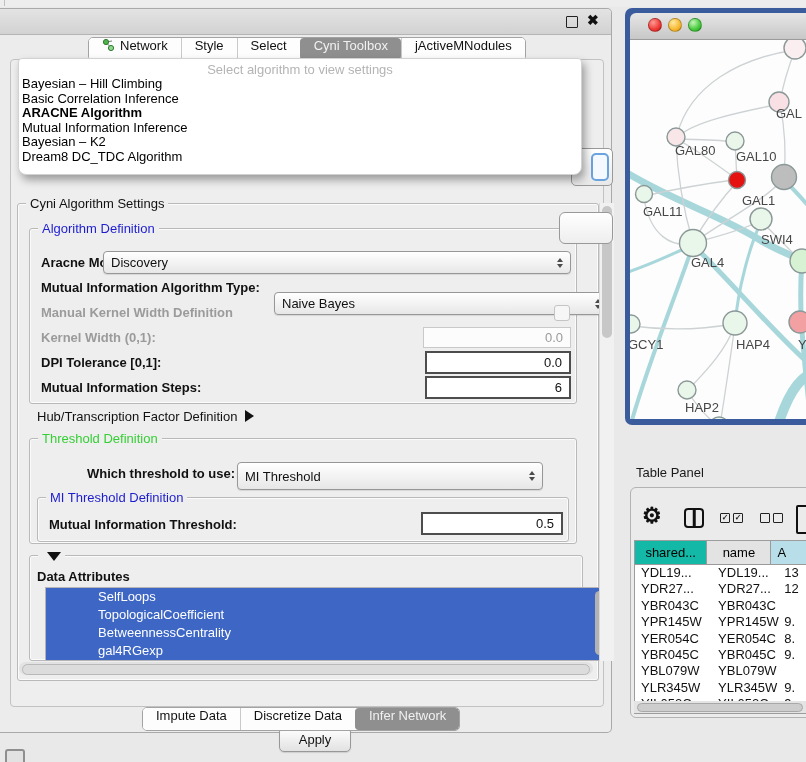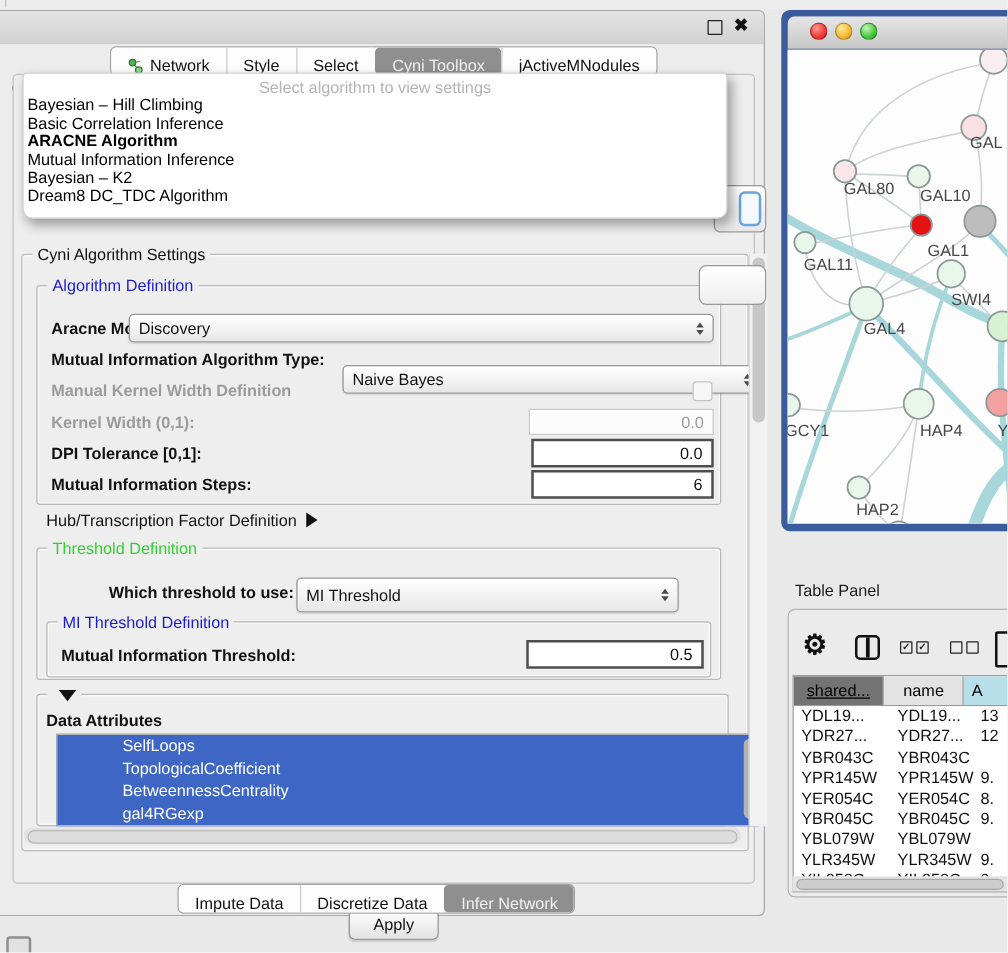--- a/index.html
+++ b/index.html
@@ -12,21 +12,21 @@
   .cp{position:absolute;left:0;top:8px;width:612px;height:725px;background:#ececec;
       border:1px solid #a9a9a9;border-left:none;border-radius:0 5px 5px 0;box-sizing:border-box;}
   .cp-titlebar{position:absolute;left:0;top:0;width:100%;height:25px;
       background:linear-gradient(#e3e3e3,#d2d2d2);border-bottom:1px solid #b5b5b5;border-radius:0 5px 0 0;}
   .cp-title{position:absolute;left:9px;top:4px;font-size:19px;color:#111;margin-top:48px;}
   .float-ic{position:absolute;left:566px;top:7px;width:10px;height:10px;border:1.6px solid #222;border-radius:1px;}
   .close-ic{position:absolute;left:587px;top:3px;font-size:14px;font-weight:bold;color:#111;}
 
   .tabbar{position:absolute;display:flex;height:22px;background:#fdfdfd;border:1px solid #a3a3a3;
       border-radius:5px;font-size:13px;align-items:stretch;overflow:hidden;}
-  .tab{display:flex;align-items:flex-end;gap:5px;padding:0 13px;border-left:1px solid #c9c9c9;color:#111;background:#fdfdfd;white-space:nowrap;}
+  .tab{display:flex;align-items:flex-start;gap:5px;padding:0 13px;border-left:1px solid #c9c9c9;color:#111;background:#fdfdfd;white-space:nowrap;}
   .tab:first-child{border-left:none;}
   .tab.sel{background:#8f8f8f;color:#f1f1f1;border-left:1px solid #8f8f8f;border-radius:4px;}
   .toptabs{left:88px;top:28px;}
   .bottabs{left:142px;top:698px;}
 
   .cp-body{position:absolute;left:10px;top:50px;width:594px;height:648px;background:#eeeeee;
       border:1px solid #c2c2c2;border-radius:4px;box-sizing:border-box;}
 
   
   .grp{position:absolute;border:1px solid #b9b9b9;border-radius:3px;box-shadow:inset 0 0 0 1px rgba(255,255,255,.75);}
@@ -91,21 +91,21 @@
   .tp{position:absolute;left:630px;top:487px;width:184px;height:231px;background:#ebebeb;border:1px solid #b3b3b3;border-radius:6px;box-sizing:border-box;}
   .gear{position:absolute;left:642px;top:503px;font-size:22px;color:#111;font-weight:bold;}
   .split-ic{position:absolute;left:684px;top:508px;width:20px;height:20px;border:2.5px solid #111;border-radius:4px;box-sizing:border-box;}
   .split-ic:after{content:"";position:absolute;left:50%;top:0;width:2.5px;height:100%;background:#111;transform:translateX(-50%);}
   .ckbx{position:absolute;width:10px;height:10px;border:1.7px solid #222;border-radius:1px;box-sizing:border-box;font-size:8px;line-height:7px;text-align:center;color:#222;font-weight:bold;}
   .doc-ic{position:absolute;left:796px;top:505px;width:16px;height:25px;border:2.5px solid #111;border-radius:2px;background:#ebebeb;}
 
   .tbl{position:absolute;left:634px;top:540px;width:176px;height:174px;border:1px solid #9c9c9c;box-sizing:border-box;background:#fff;overflow:hidden;}
   .tbl-hdr{display:flex;height:23px;border-bottom:1px solid #9a9a9a;font-size:13px;}
   .hcell{border-right:1px solid #9a9a9a;box-sizing:border-box;display:flex;align-items:center;justify-content:center;overflow:hidden;white-space:nowrap;}
-  .hc1{width:78px;background:#737373;text-decoration:underline;}
+  .hc1{width:78px;background:#14b8a6;}
   .hc2{width:69px;background:#e3e3e3;}
   .hc3{width:40px;background:#b8dfe9;justify-content:flex-start;padding-left:6px;}
   .tbl-rows{height:138px;overflow:hidden;background:#fff;}
   .tbl-row{display:flex;height:16.4px;font-size:13px;line-height:16px;color:#111;}
   .tcell{overflow:hidden;white-space:nowrap;box-sizing:border-box;}
   .tc1{width:78px;padding-left:6px;}
   .tc2{width:69px;padding-left:6px;}
   .tc3{width:29px;padding-left:4px;}
   .tbl-hscroll{position:absolute;left:634px;top:701px;width:176px;height:12px;background:#e4e4e4;}
   .tbl-hscroll .thumb{position:absolute;left:3px;top:1.5px;width:166px;height:9px;background:#cdcdcd;border:1px solid #a8a8a8;border-radius:5px;box-sizing:border-box;}

